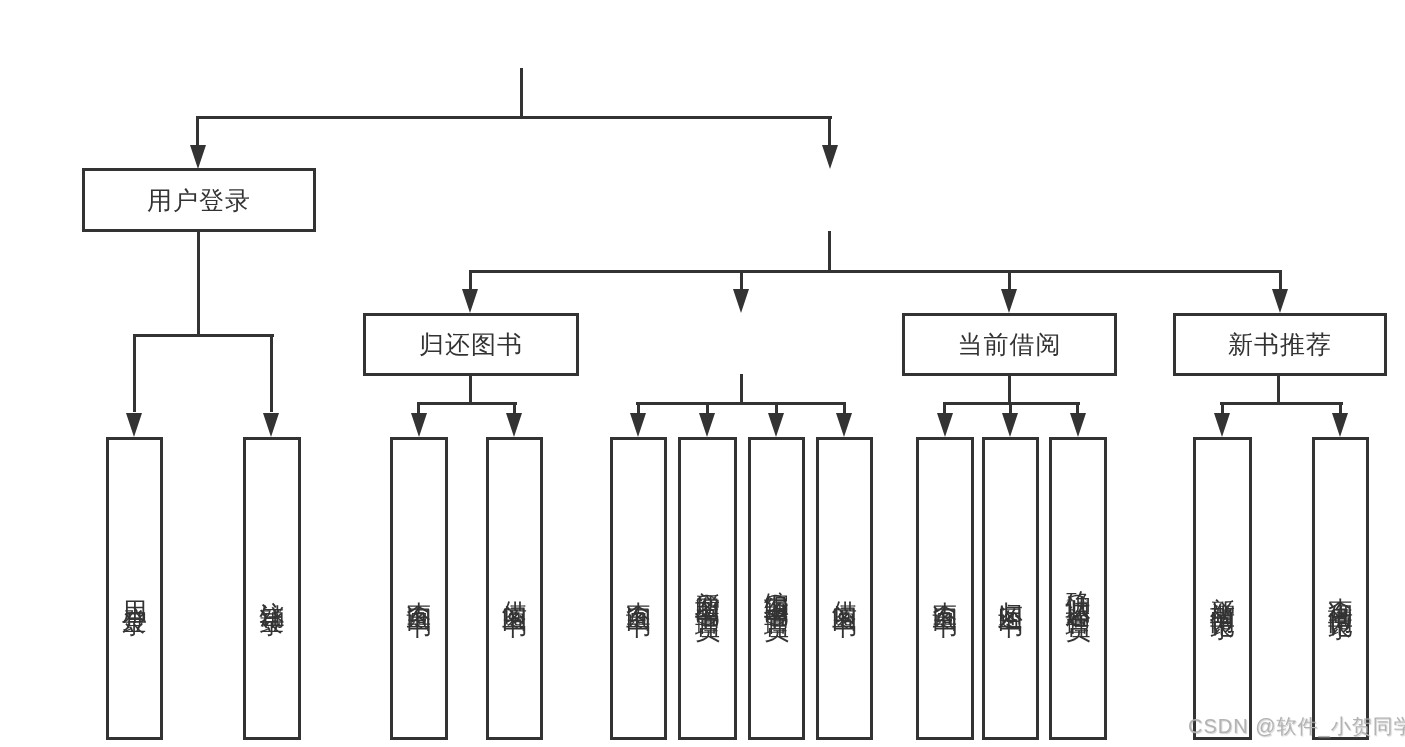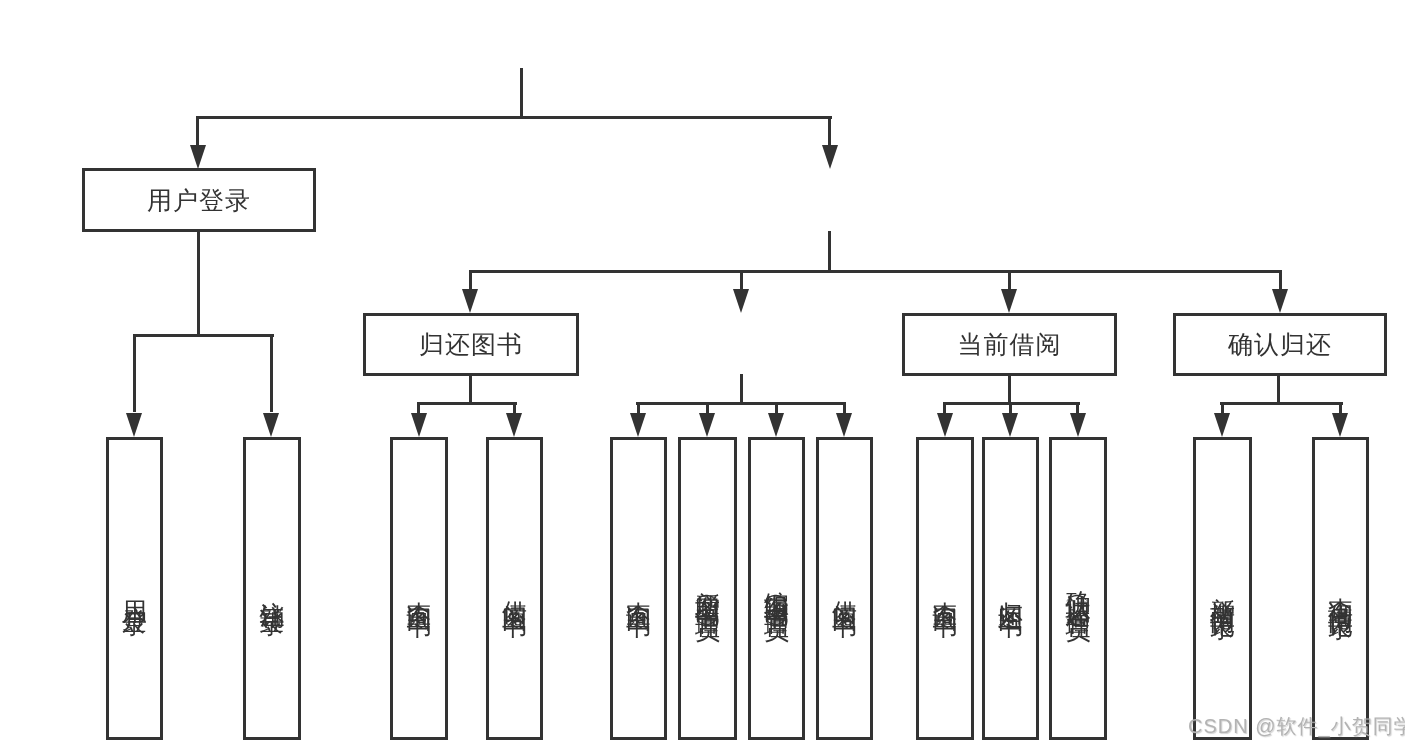--- a/index.html
+++ b/index.html
@@ -87,21 +87,21 @@
   <div class="ah" style="left:1001px; top:289px;"></div>
   <div class="ah" style="left:1272px; top:289px;"></div>
 
   <div class="box" style="left:363px; top:313px; width:216px; height:63px;">
     <span>归还图书</span>
   </div>
   <div class="box" style="left:902px; top:313px; width:215px; height:63px;">
     <span>当前借阅</span>
   </div>
   <div class="box" style="left:1173px; top:313px; width:214px; height:63px;">
-    <span>确认归还</span>
+    <span>新书推荐</span>
   </div>
 
   <div class="vl" style="left:469px; top:374px; height:31px;"></div>
   <div class="hl" style="left:417px; top:402px; width:100px;"></div>
   <div class="vl" style="left:417px; top:402px; height:12px;"></div>
   <div class="vl" style="left:513px; top:402px; height:12px;"></div>
   <div class="ah" style="left:411px; top:413px;"></div>
   <div class="ah" style="left:506px; top:413px;"></div>
 
   <div class="vl" style="left:740px; top:374px; height:31px;"></div>

